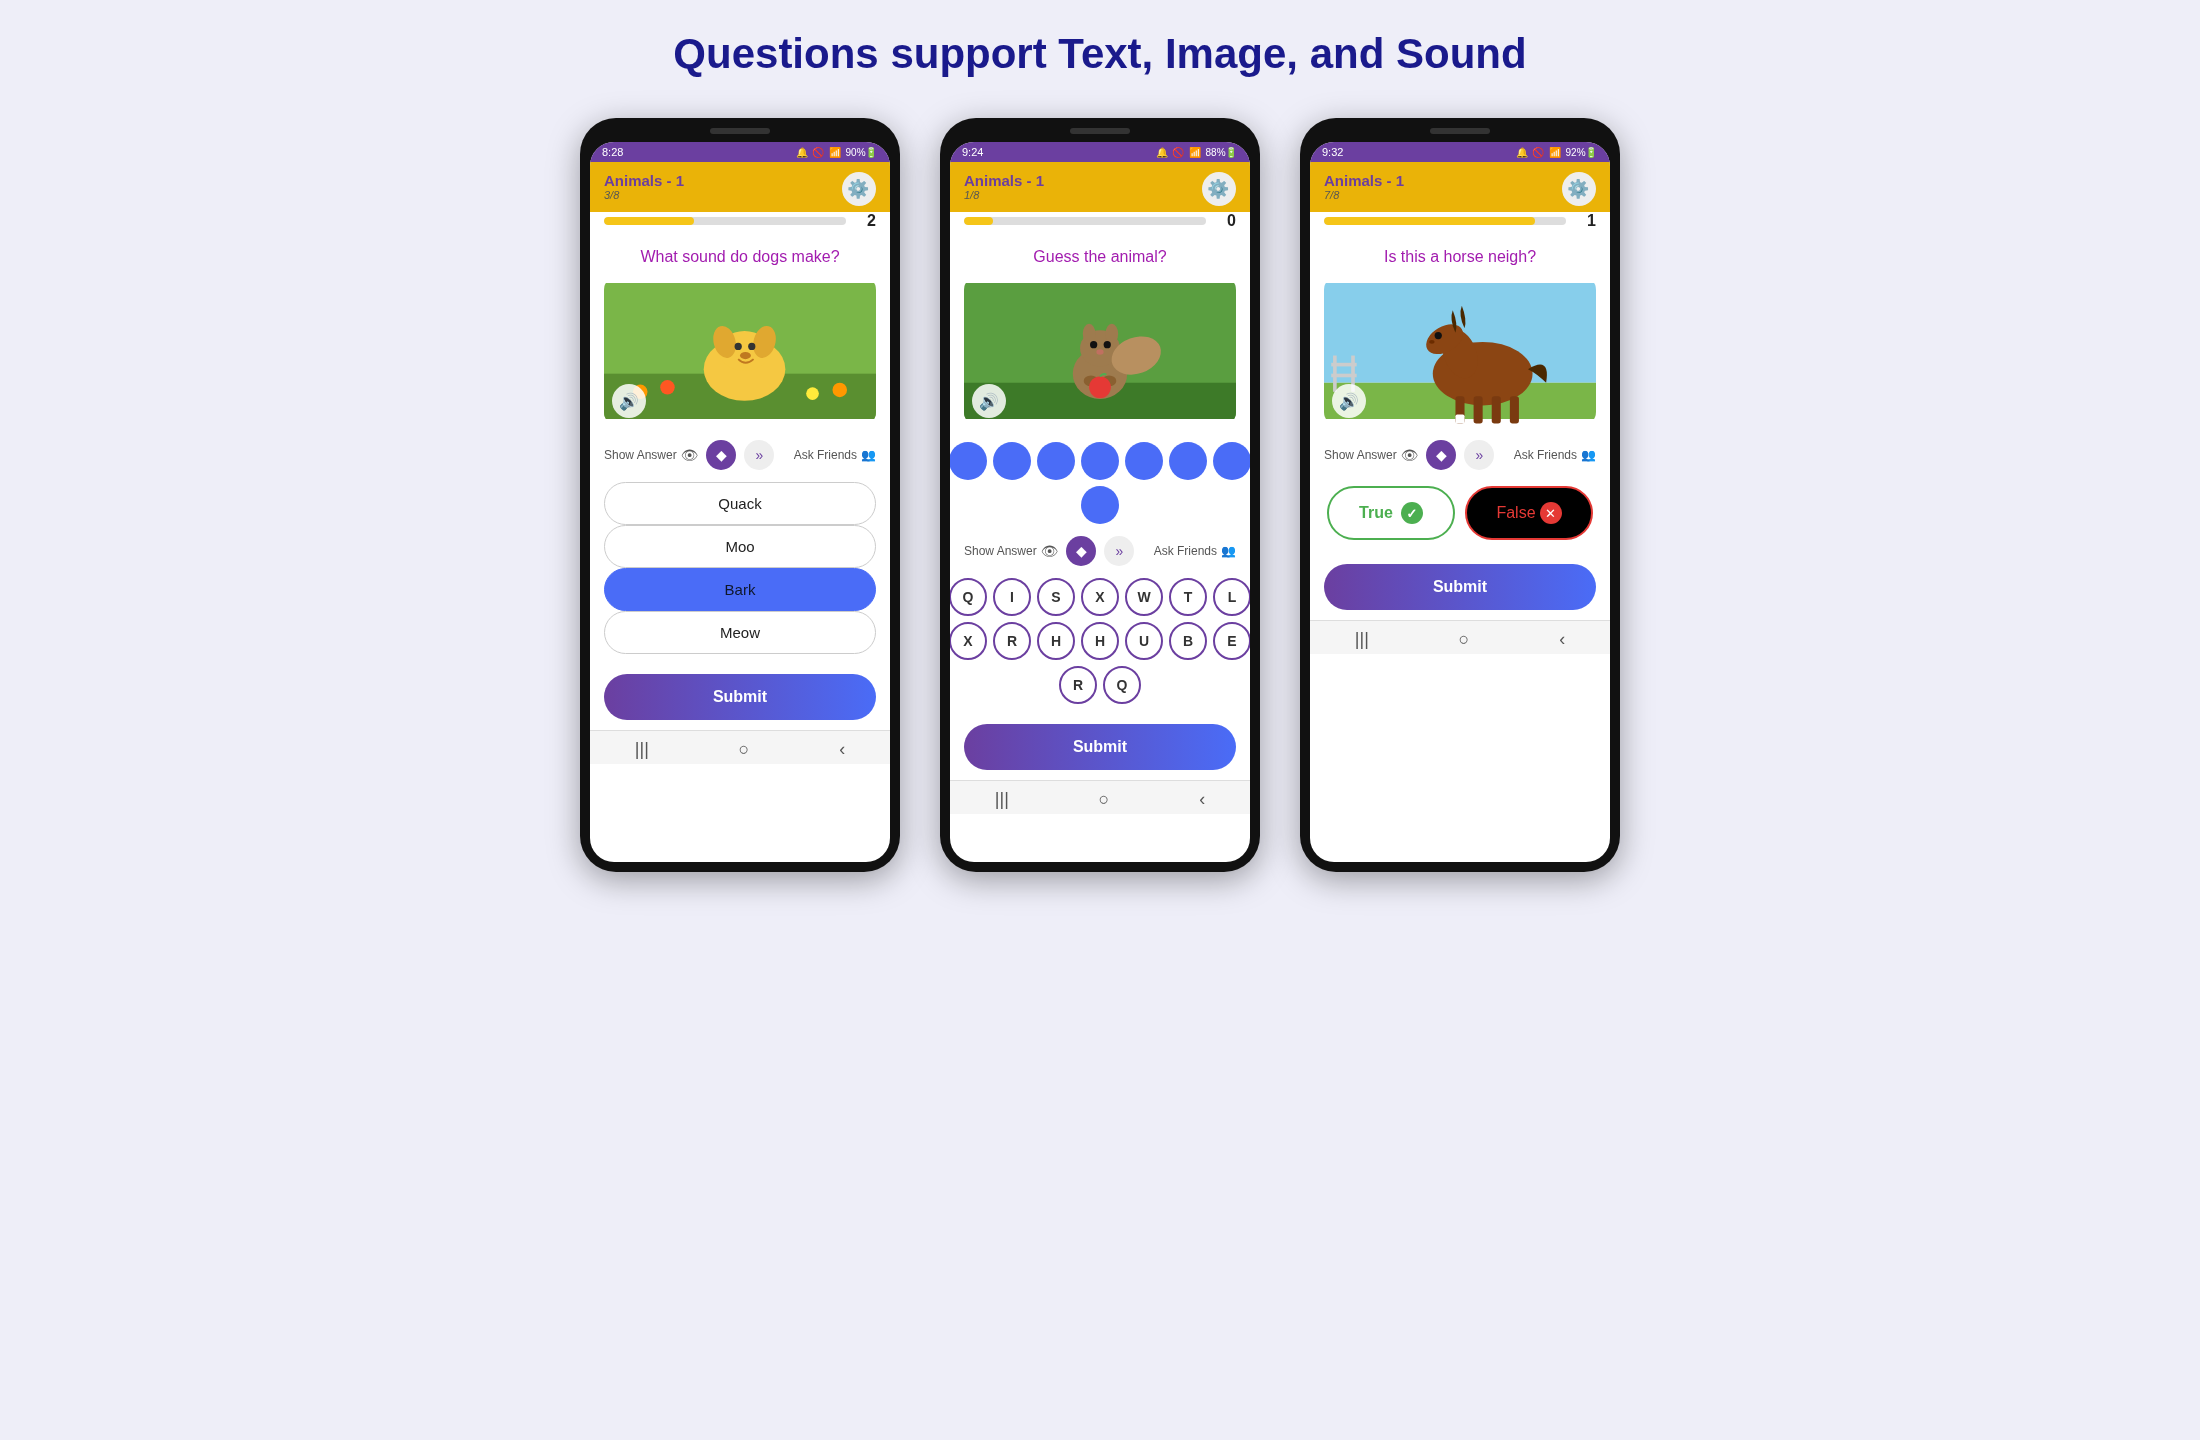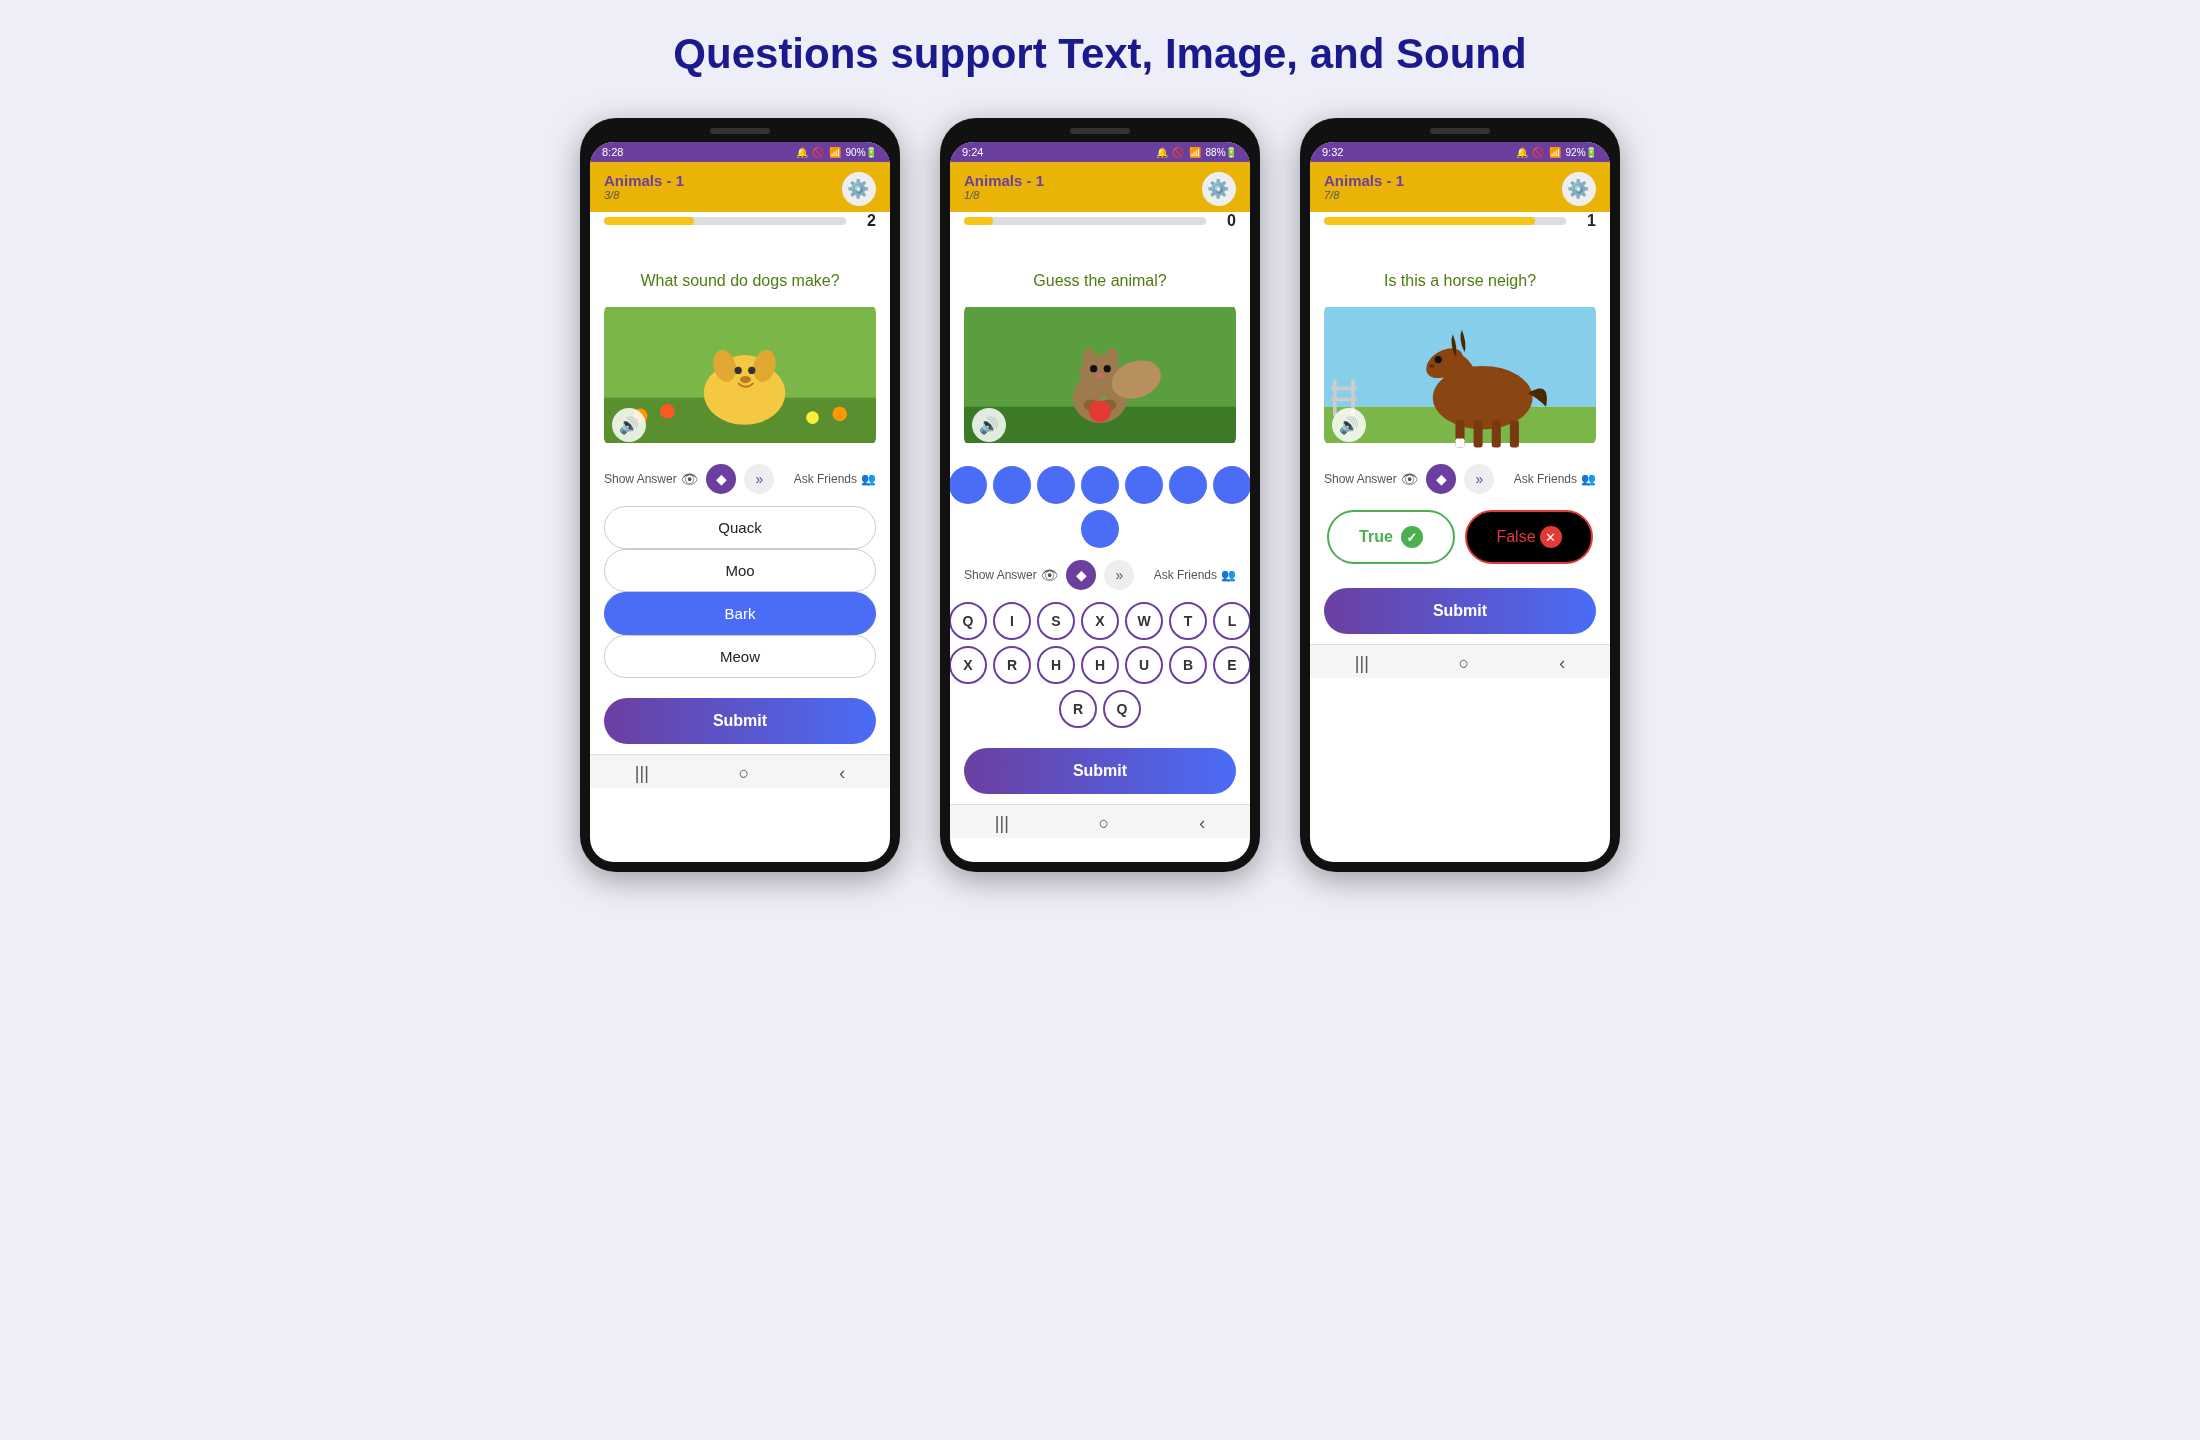--- a/index.html
+++ b/index.html
@@ -114,23 +114,22 @@
       min-width: 20px;
       text-align: right;
     }
     .question-area {
       padding: 10px 14px 6px;
       text-align: center;
     }
     .question-text {
       font-size: 16px;
       font-weight: 500;
-      color: #4d7c0f;
+      color: #a21caf;
       margin-bottom: 10px;
-      margin-top: 24px;
     }
     .sound-btn {
       position: absolute;
       bottom: 8px;
       left: 8px;
       width: 34px;
       height: 34px;
       background: rgba(255,255,255,0.85);
       border-radius: 50%;
       display: flex;
@@ -199,21 +198,21 @@
       border: 1.5px solid #ccc;
       border-radius: 24px;
       background: #fff;
       font-size: 15px;
       color: #222;
       text-align: center;
       cursor: pointer;
     }
     .option-btn.selected {
       background: #4a6cf7;
-      color: #ffffff;
+      color: #0f172a;
       border-color: #4a6cf7;
     }
     .submit-btn {
       margin: 16px 14px 10px;
       width: calc(100% - 28px);
       padding: 14px;
       background: linear-gradient(90deg, #6b3fa0, #4a6cf7);
       color: #fff;
       border: none;
       border-radius: 28px;

